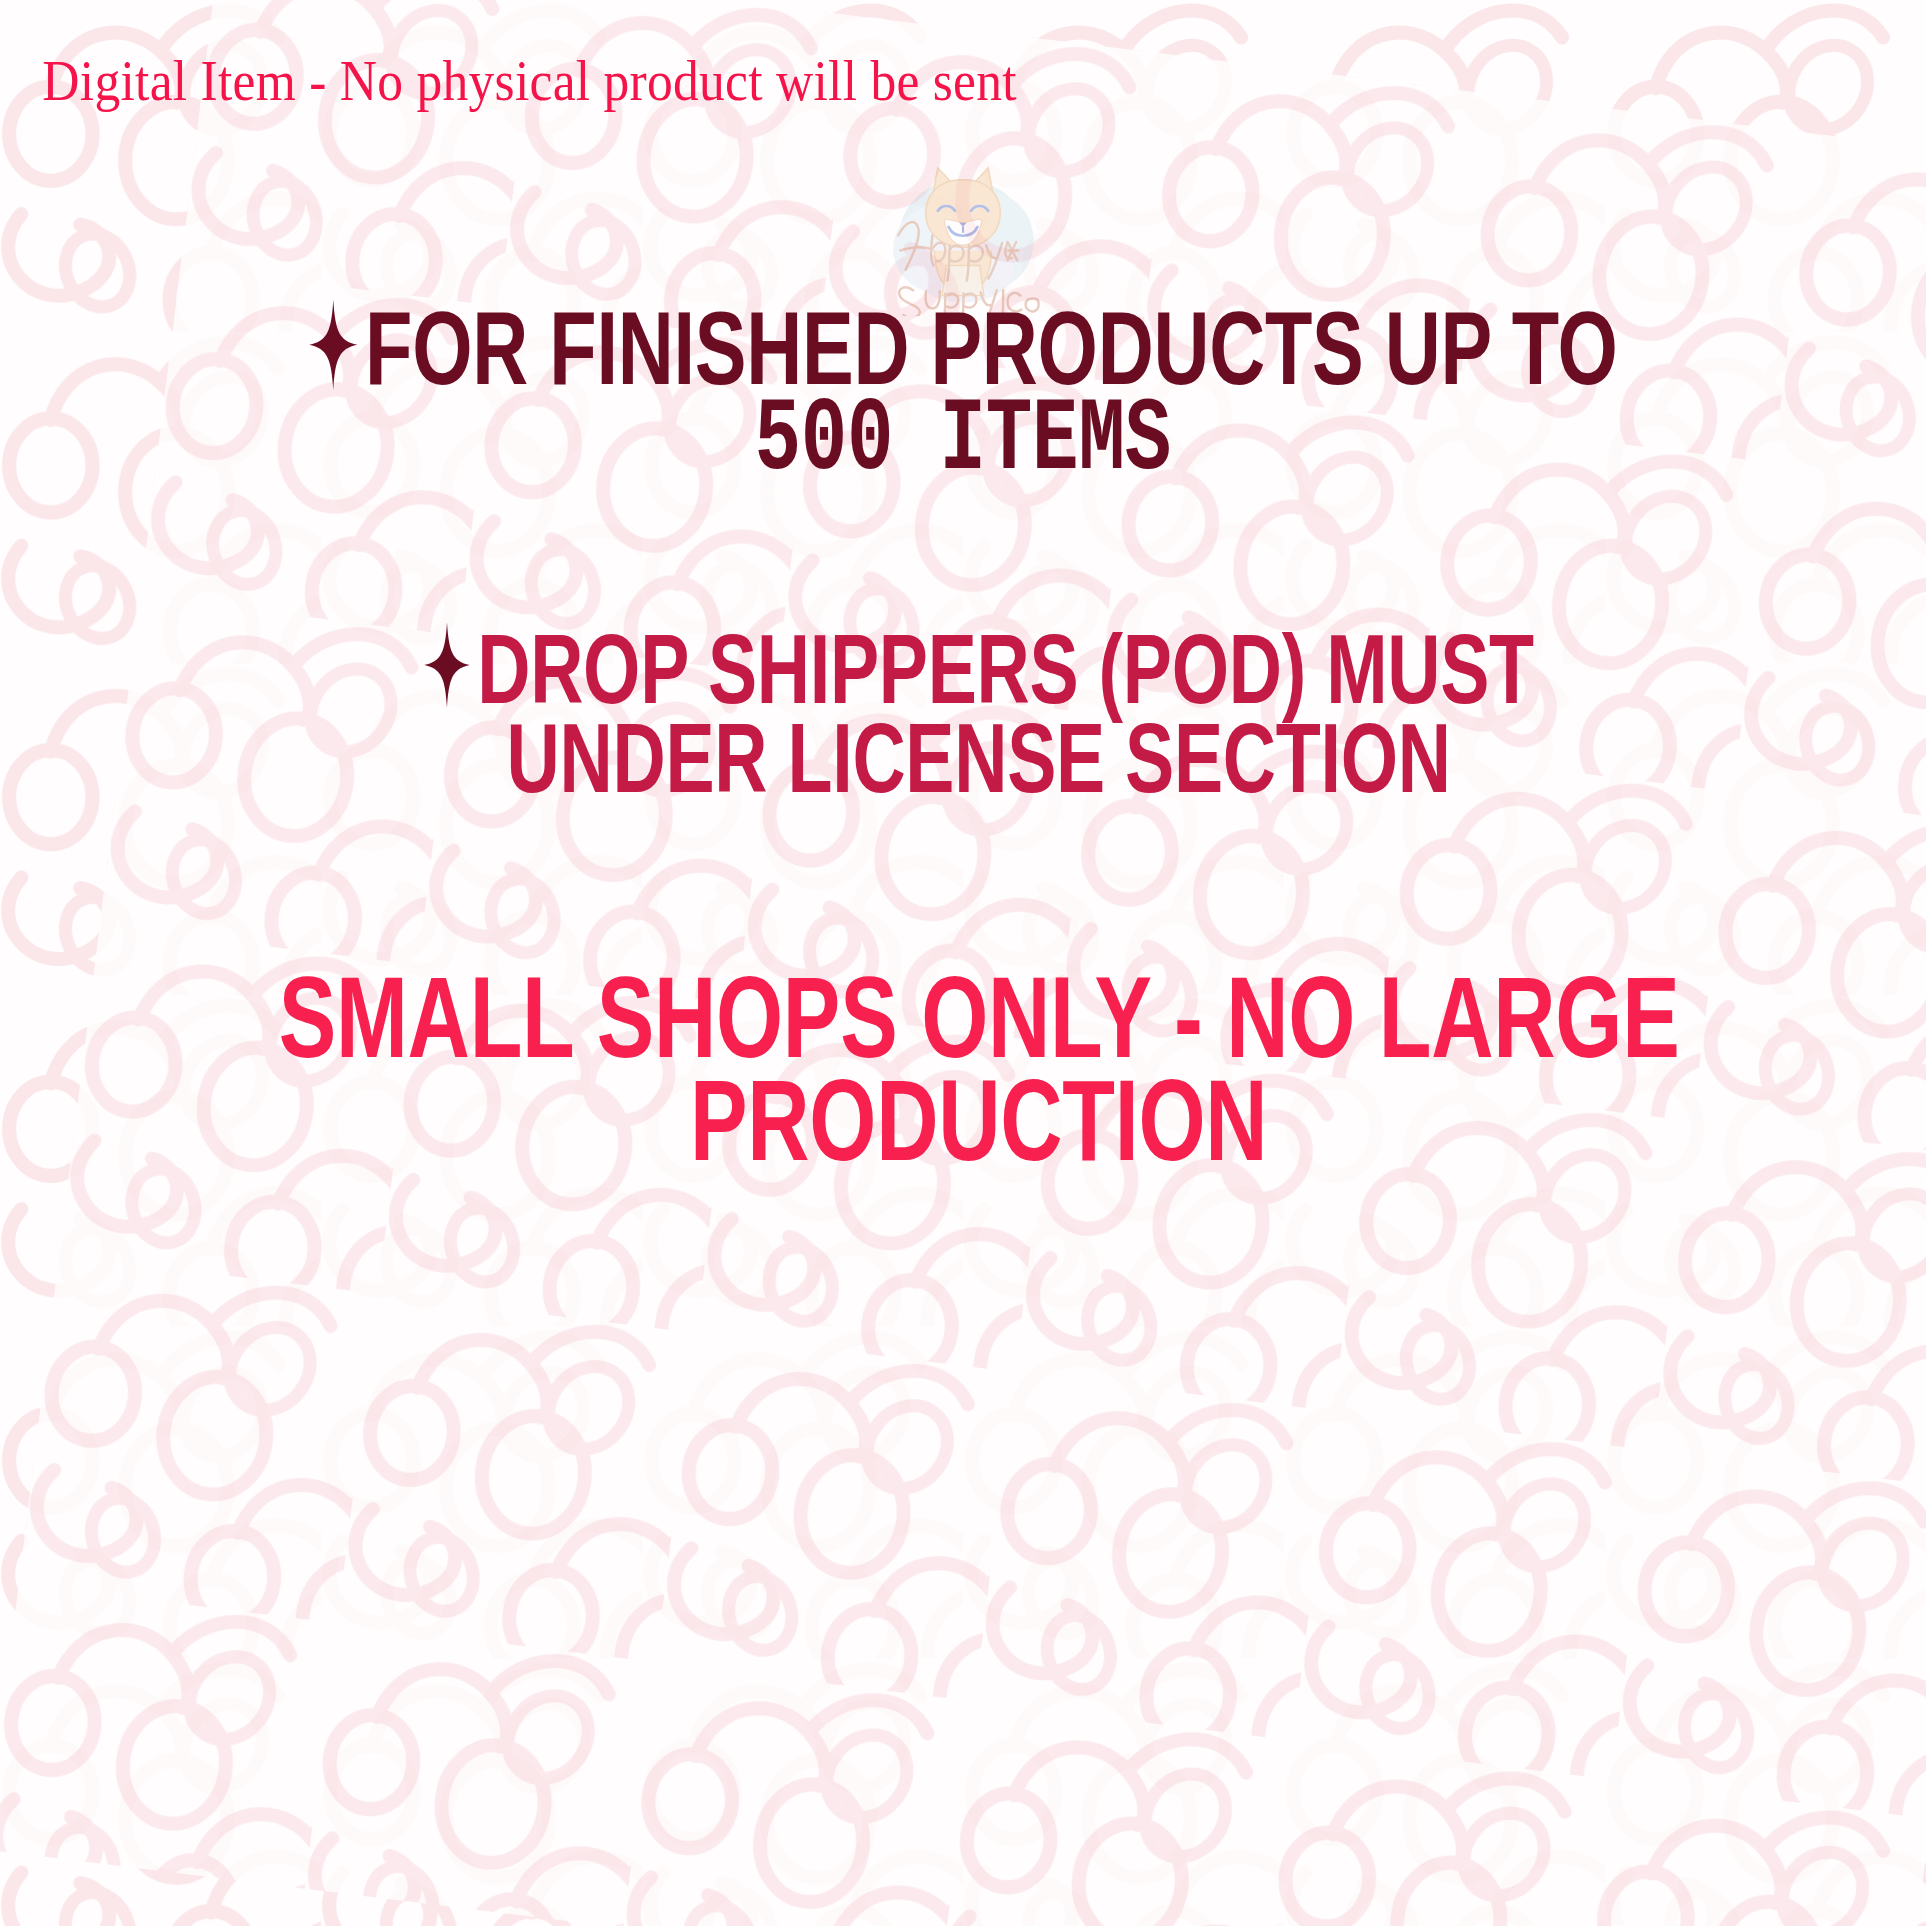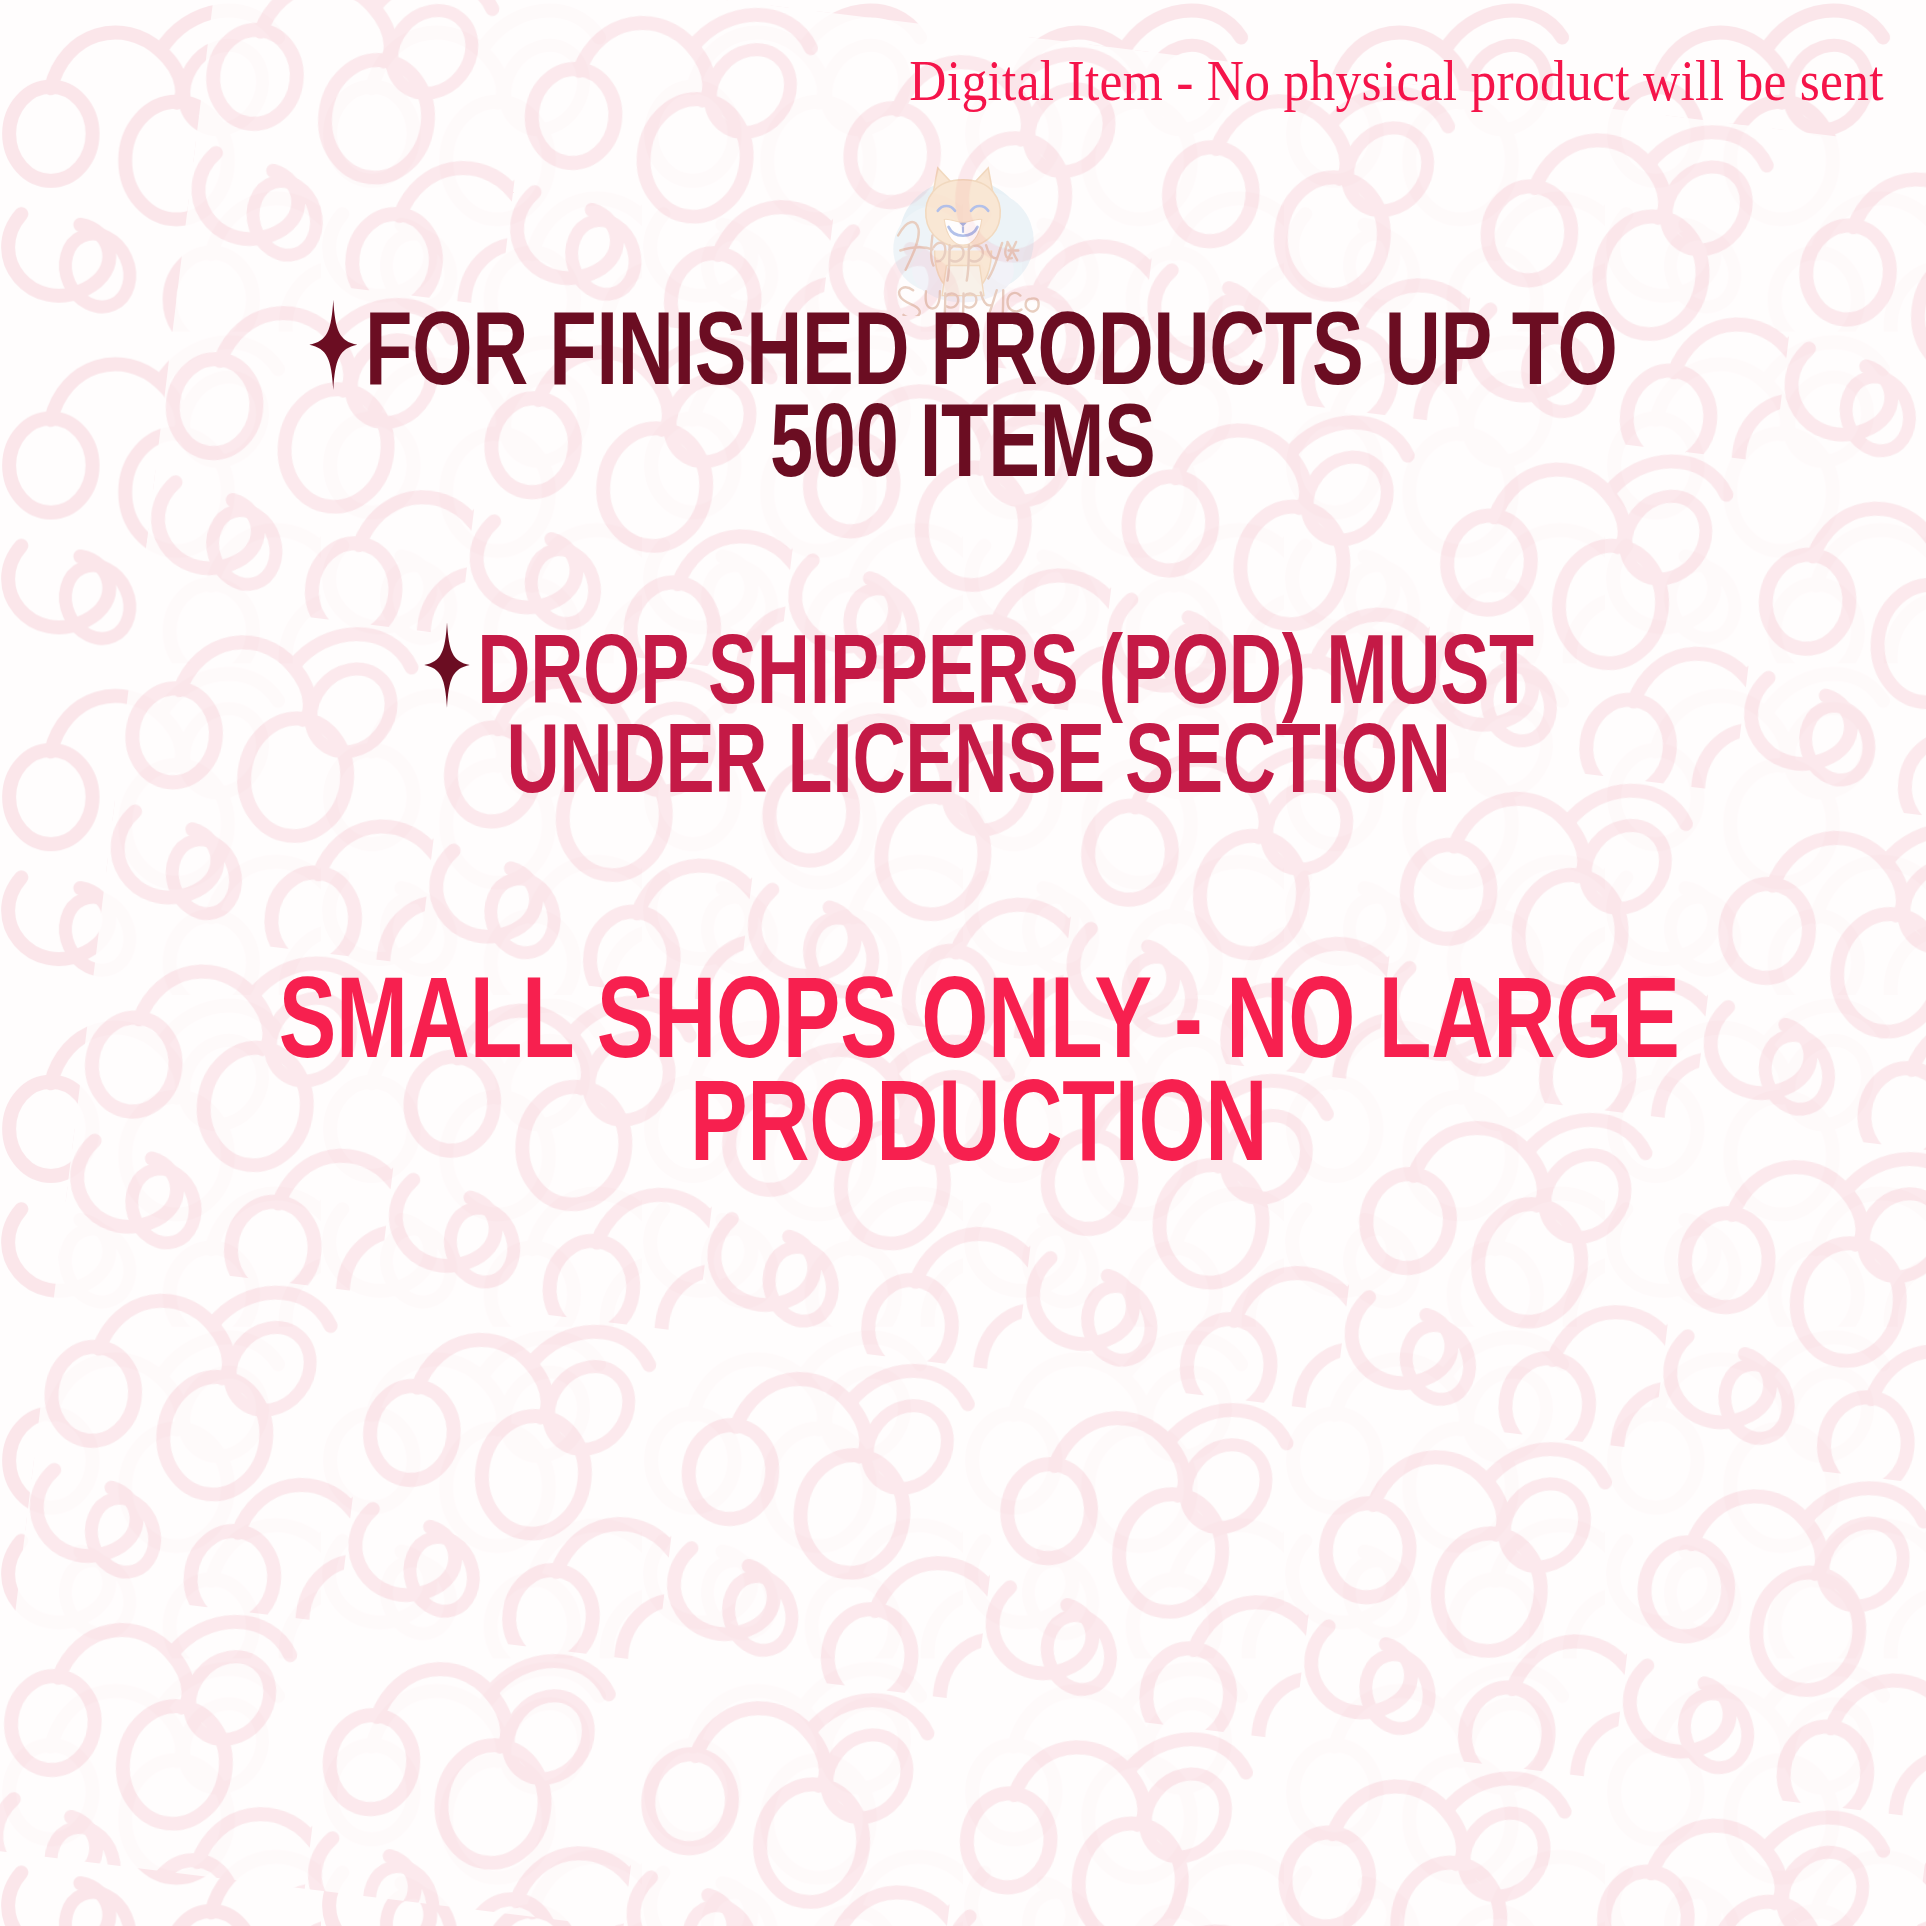--- a/index.html
+++ b/index.html
@@ -25,21 +25,21 @@
     pointer-events: none;
   }
   #bg-pattern svg { display: block; width: 100%; height: 100%; }
 
   
   .header-wrap {
     position: absolute;
     top: 52px;
     left: 0;
     width: 100%;
-    text-align: right;
+    text-align: left;
     z-index: 3;
   }
   .header-text {
     display: inline-block;
     font-family: "Liberation Serif", "DejaVu Serif", serif;
     font-weight: 400;
     font-size: 56px;
     letter-spacing: 0.3px;
     color: #F5144A;
     transform: scaleX(0.92);
@@ -105,21 +105,21 @@
   .star svg { display:block; width:100%; height:100%; }
 
   
   .c-dark  { color: #6B0D22; }
   .c-mid   { color: #C41A46; }
   .c-bright{ color: #F7204F; }
 
   
   #block-finished { margin-top: 0px; }
   #block-finished .line { font-size: 80px; }
-  #block-finished .line:nth-child(2) { margin-top: 11.8px; }
+  #block-finished .line:nth-child(2) { margin-top: 11.8px; font-family: Liberation Mono, monospace; }
 
   #block-dropship { margin-top: 150px; }
   #block-dropship .line { font-size: 76px; }
   #block-dropship .line + .line { margin-top: 13px; }
 
   #block-transfer { margin-top: 152px; }
   #block-transfer .line { font-size: 75px; }
   #block-transfer .line + .line { margin-top: 13px; }
 
   #block-smallshops { margin-top: 177px; }

